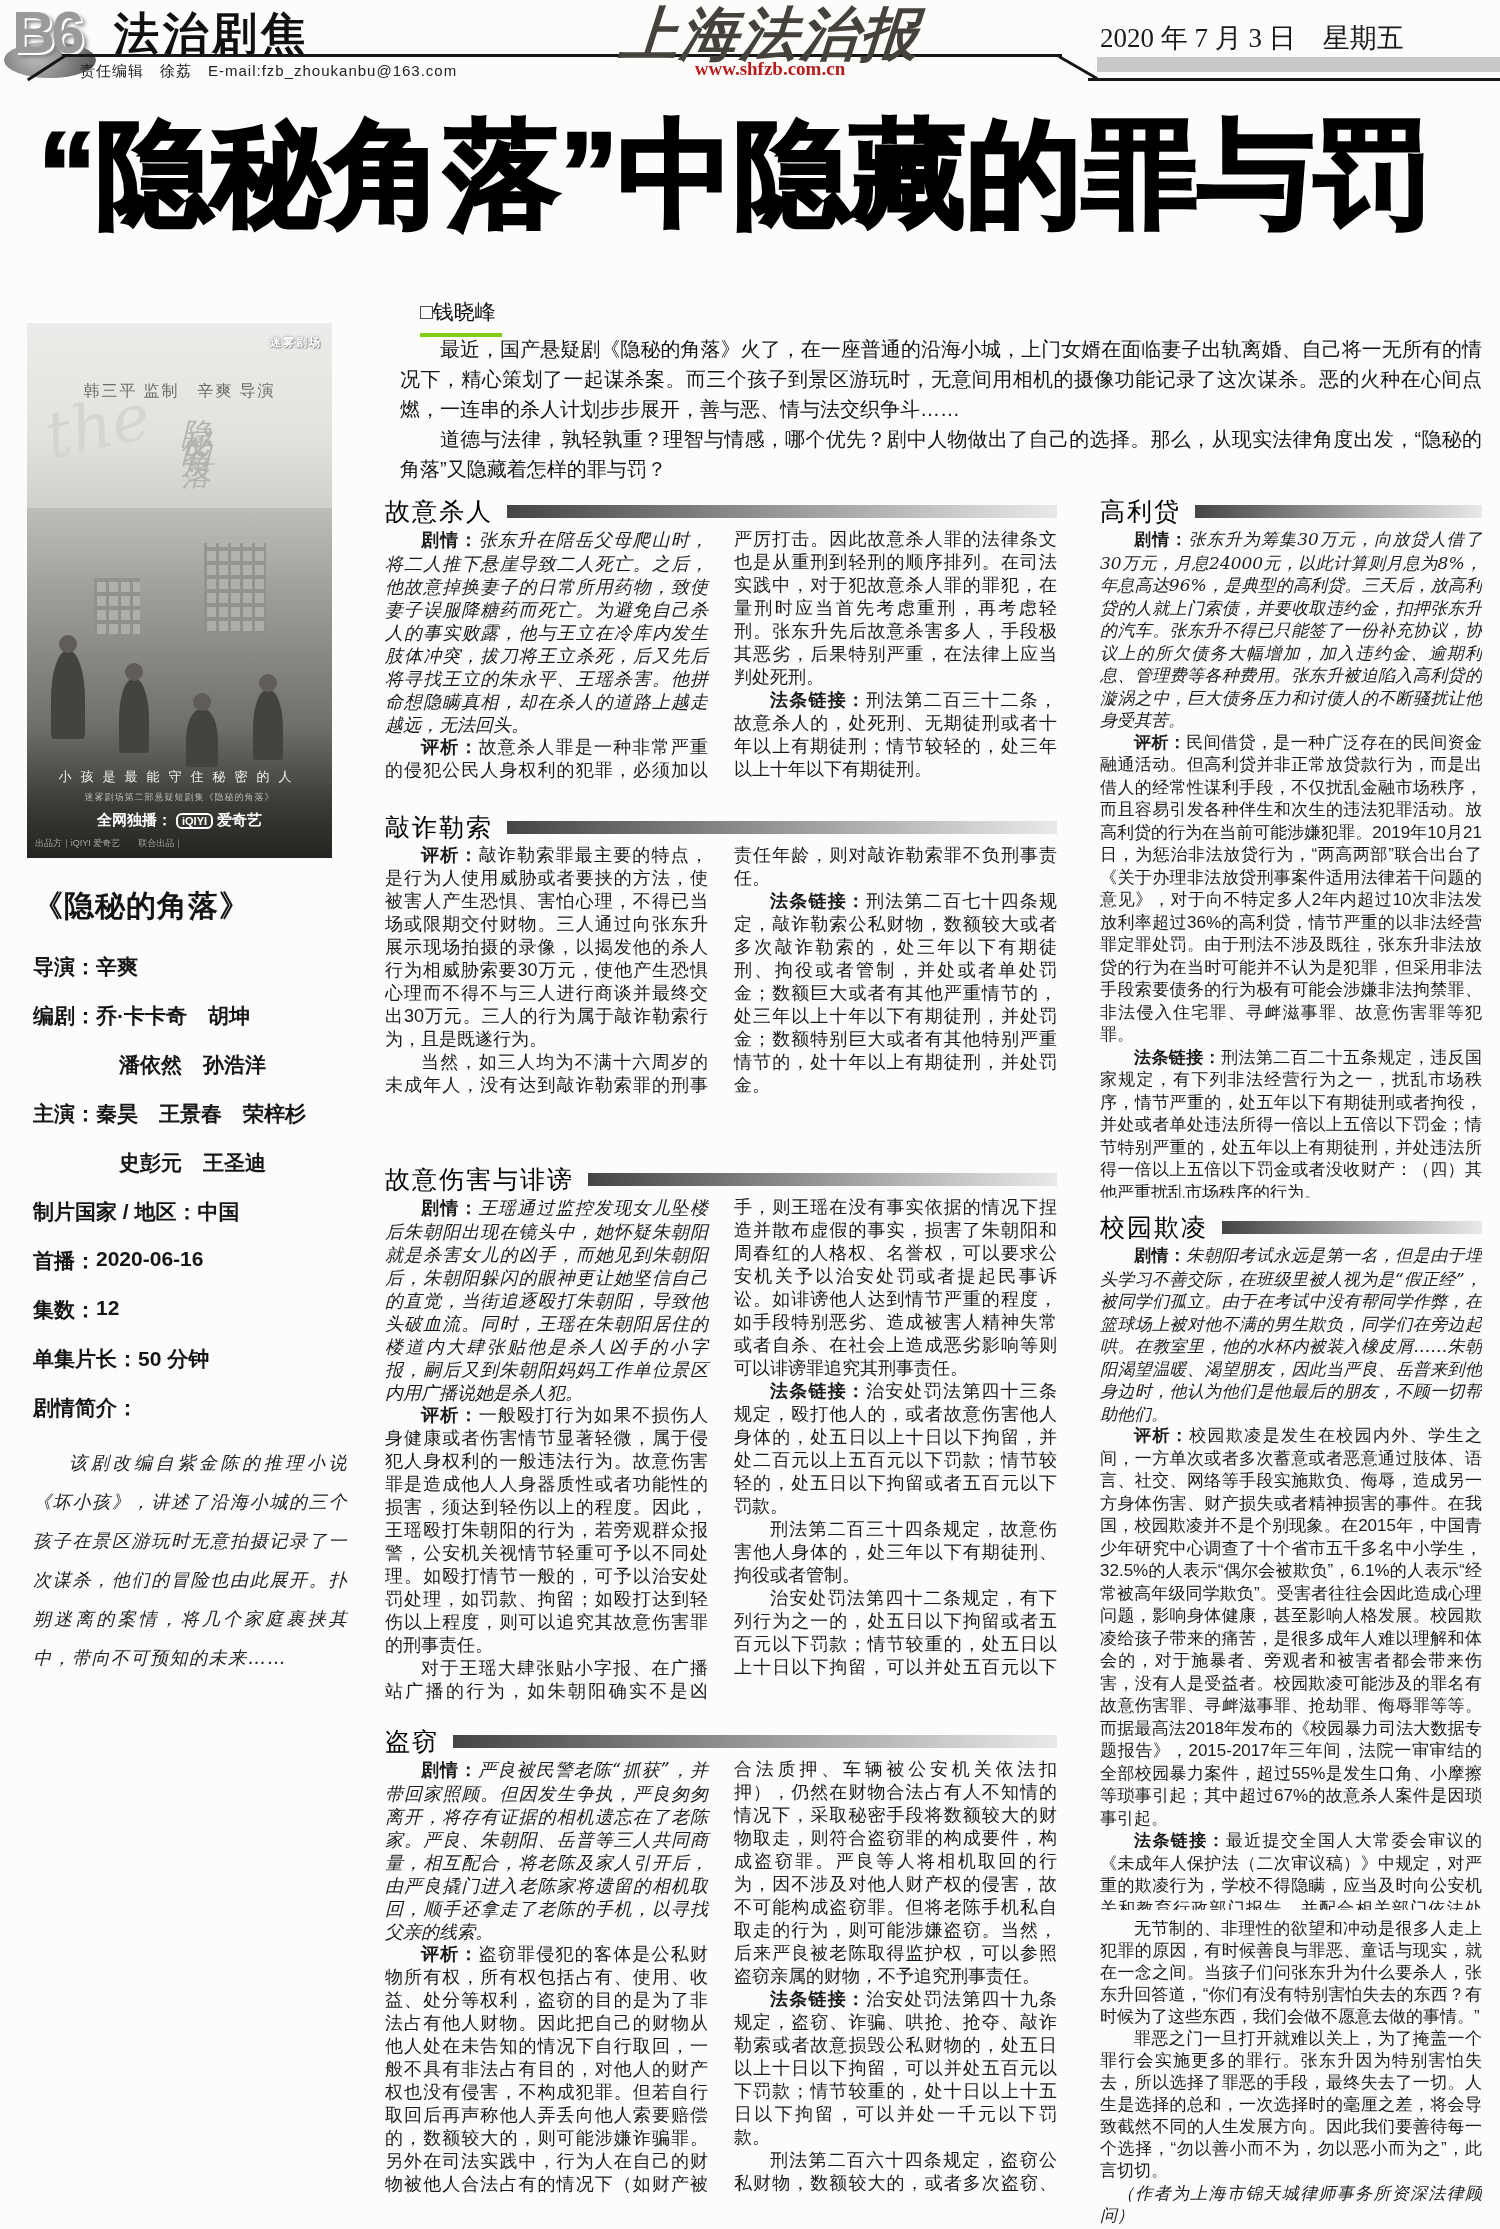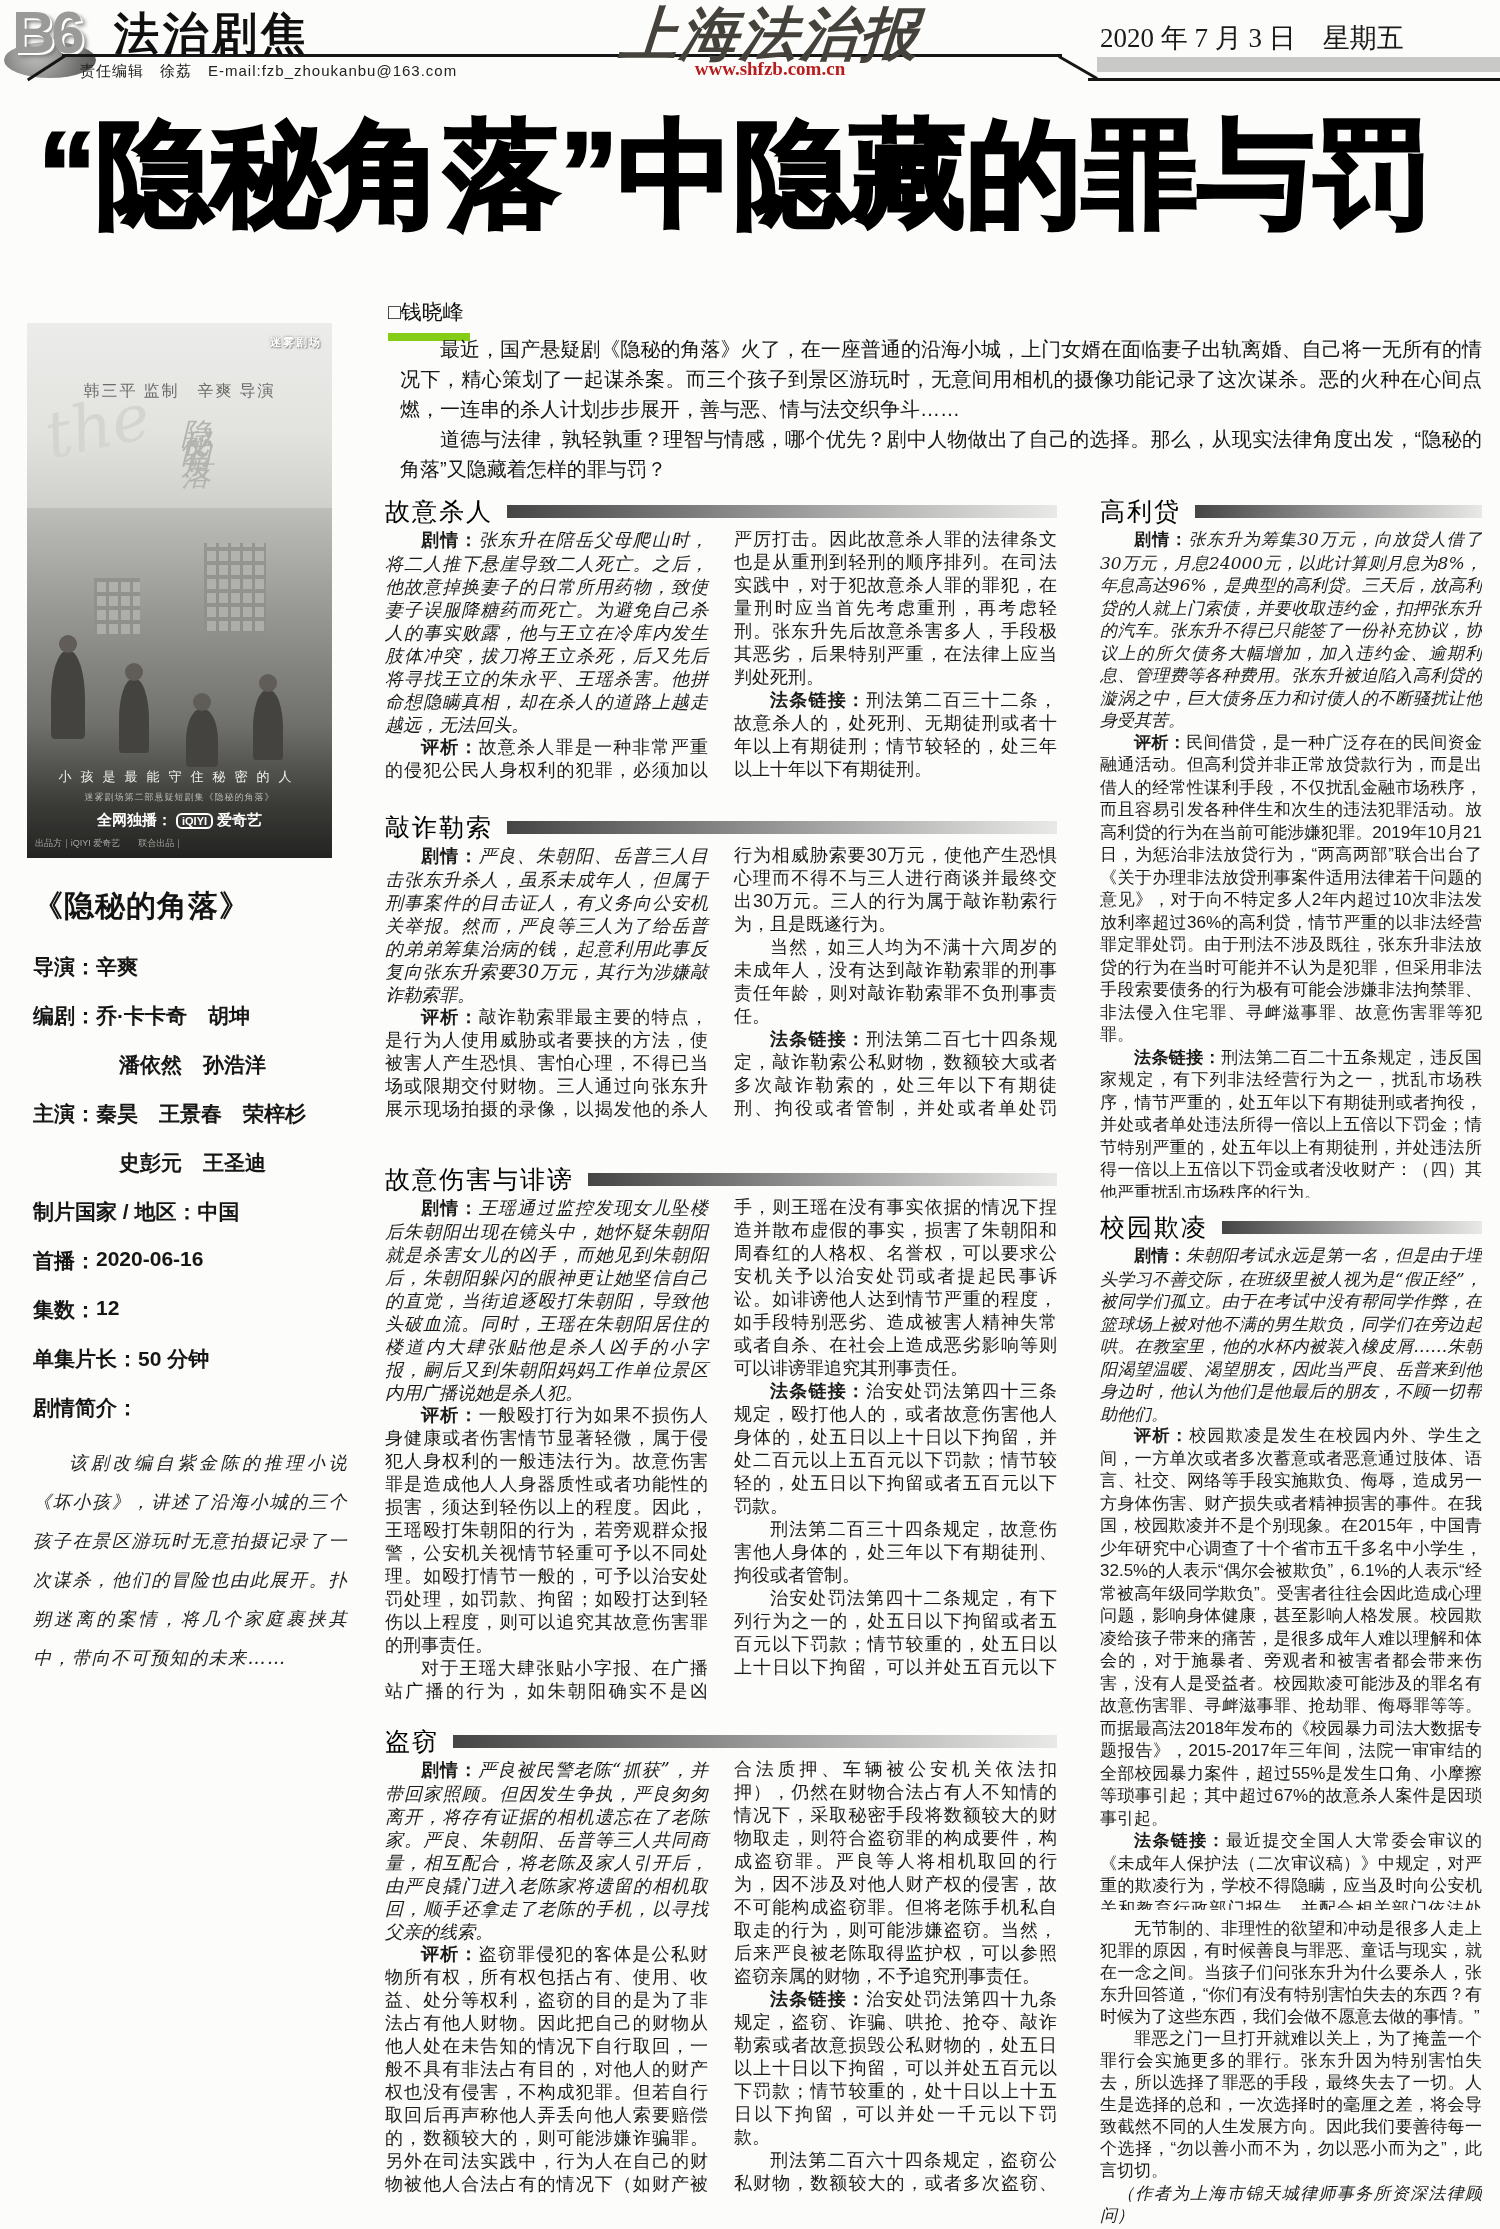--- a/index.html
+++ b/index.html
@@ -23,22 +23,22 @@
              font-family:"Liberation Serif",serif; font-weight:bold; font-size:19px; color:#b91c1c; }
   .issue-date { position:absolute; left:1100px; top:20px; font-family:"Liberation Serif",serif; font-size:27px; color:#1a1a1a; }
   .gray-band { position:absolute; left:1097px; top:57px; width:403px; height:15px; background:#c9c9c7; }
   .diag-right { position:absolute; left:1056px; top:66px; width:44px; height:3px; background:#161616; transform:rotate(30deg); }
   .rule-right { position:absolute; left:1088px; top:78px; width:412px; height:3px; background:#161616; }
 
   
   .headline { position:absolute; left:38px; top:88px; width:1430px; font-size:116px; line-height:172px;
               font-weight:bold; color:#000; letter-spacing:0px; -webkit-text-stroke:3px #000; white-space:nowrap; }
 
-  .byline { position:absolute; left:388px; top:298px; font-size:21px; color:#111;
-            border-bottom:8px solid #84cc16; padding:0 6px 7px 0; }
+  .byline { position:absolute; left:420px; top:298px; font-size:21px; color:#111;
+            border-bottom:4px solid #84cc16; padding:0 6px 7px 0; }
 
   .intro { position:absolute; left:400px; top:334px; width:1082px; }
   .intro p { font-size:20px; line-height:30px; color:#161616; text-indent:2em; text-align:justify; }
 
   
   .poster { position:absolute; left:27px; top:323px; width:305px; height:535px; background:#dddddb; overflow:hidden; }
   .poster-sky { position:absolute; inset:0 0 auto 0; height:185px;
                 background:linear-gradient(180deg,#ececea 0%, #e2e2df 60%, #cfcfcc 100%); }
   .poster-logo { position:absolute; top:12px; right:10px; font-size:11px; font-weight:bold; color:#fff;
                  text-shadow:0 0 3px #8a8a88, 1px 1px 0 #9a9a98; letter-spacing:2px; }
@@ -206,21 +206,20 @@
       <p class="para"><b class="lbl">法条链接：</b><span>刑法第二百三十二条，故意杀人的，处死刑、无期徒刑或者十年以上有期徒刑；情节较轻的，处三年以上十年以下有期徒刑。</span></p>
     </div>
   </section>
 
   <section class="sec sec-extortion">
     <div class="sec-head">
       <span class="sec-title">敲诈勒索</span>
       <span class="sec-bar"></span>
     </div>
     <div class="cols two">
-      <p class="para k"><b class="lbl">剧情：</b><span>严良、朱朝阳、岳普三人目击张东升杀人，虽系未成年人，但属于刑事案件的目击证人，有义务向公安机关举报。然而，严良等三人为了给岳普的弟弟筹集治病的钱，起意利用此事反复向张东升索要30万元，其行为涉嫌敲诈勒索罪。</span></p>
       <p class="para"><b class="lbl">评析：</b><span>敲诈勒索罪最主要的特点，是行为人使用威胁或者要挟的方法，使被害人产生恐惧、害怕心理，不得已当场或限期交付财物。三人通过向张东升展示现场拍摄的录像，以揭发他的杀人行为相威胁索要30万元，使他产生恐惧心理而不得不与三人进行商谈并最终交出30万元。三人的行为属于敲诈勒索行为，且是既遂行为。</span></p>
       <p class="para"><span>当然，如三人均为不满十六周岁的未成年人，没有达到敲诈勒索罪的刑事责任年龄，则对敲诈勒索罪不负刑事责任。</span></p>
       <p class="para"><b class="lbl">法条链接：</b><span>刑法第二百七十四条规定，敲诈勒索公私财物，数额较大或者多次敲诈勒索的，处三年以下有期徒刑、拘役或者管制，并处或者单处罚金；数额巨大或者有其他严重情节的，处三年以上十年以下有期徒刑，并处罚金；数额特别巨大或者有其他特别严重情节的，处十年以上有期徒刑，并处罚金。</span></p>
     </div>
   </section>
 
   <section class="sec sec-assault">
     <div class="sec-head">
       <span class="sec-title">故意伤害与诽谤</span>
       <span class="sec-bar"></span>

